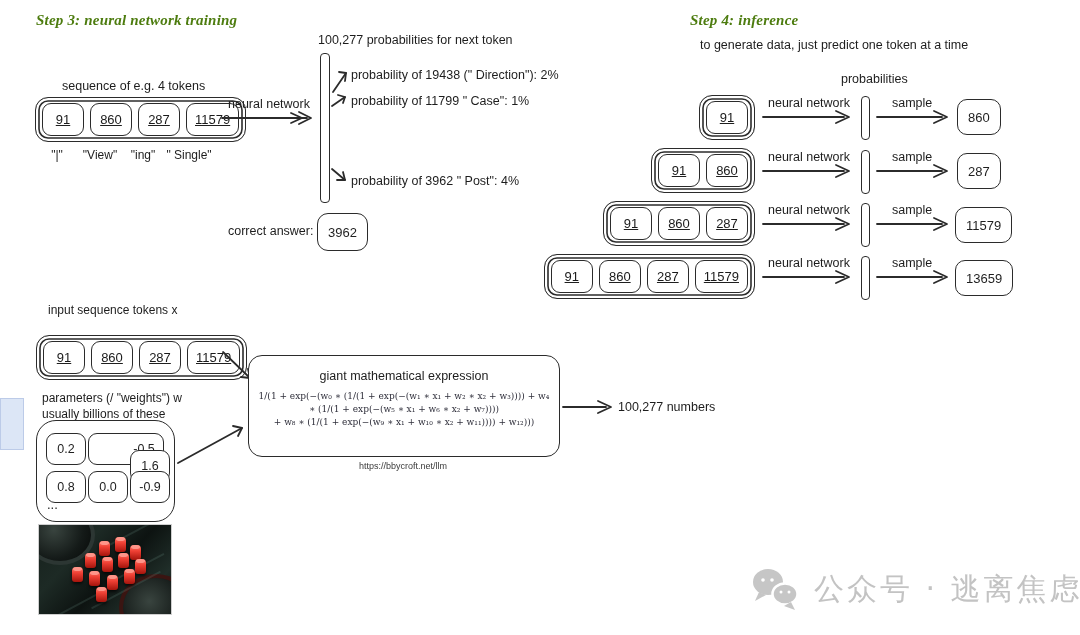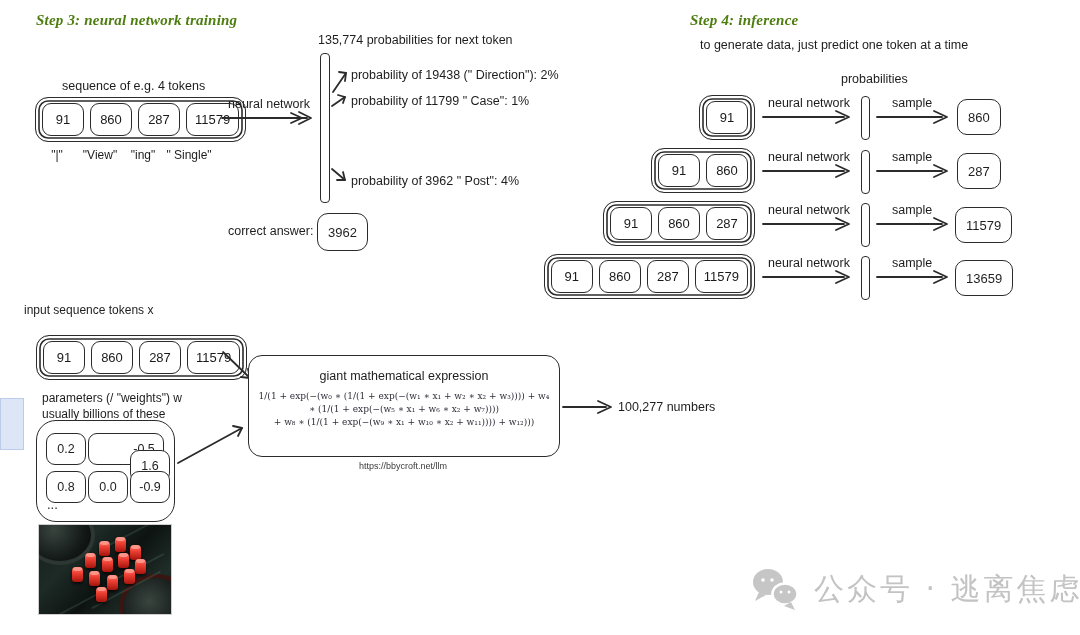--- a/index.html
+++ b/index.html
@@ -4,21 +4,21 @@
 <style>
   html,body{margin:0;padding:0;background:#fff;}
   .canvas{position:relative;width:1080px;height:635px;background:#ffffff;overflow:hidden;
           font-family:"Liberation Sans",sans-serif;color:#1f1f1f;}
   .hand{font-family:Liberation Serif, serif;font-style:italic;font-weight:700;
         font-size:15px;letter-spacing:.2px;color:#4d7c0f;position:absolute;white-space:nowrap;}
   .lbl{position:absolute;font-size:12.5px;color:#1d1d1d;white-space:nowrap;}
   .lbl-sm{position:absolute;font-size:12px;color:#1d1d1d;white-space:nowrap;}
   .dbox{position:absolute;display:inline-flex;align-items:center;gap:6px;
         border:1.6px solid #2b2b2b;border-radius:13px;background:#fff;padding:5px 6px;
-        box-shadow:inset 0 0 0 2.2px #fff, inset 0 0 0 3.8px #2b2b2b;}
+        box-shadow:inset 0 0 0 2.2px #fff, inset 0 0 0 3.8px #2b2b2b;text-decoration:underline;}
   .tok{display:flex;align-items:center;justify-content:center;height:31px;min-width:24px;
        padding:0 8px;border:1.5px solid #2b2b2b;border-radius:9px;background:#fff;
        font-size:13px;color:#1a1a1a;}
   .rbox{position:absolute;display:flex;align-items:center;justify-content:center;height:34px;
         padding:0 10px;border:1.6px solid #2b2b2b;border-radius:10px;background:#fff;font-size:13px;}
   .vbar{position:absolute;background:#fff;border:1.6px solid #2b2b2b;border-radius:4px;}
   svg.arrow{position:absolute;overflow:visible;}
   svg.arrow line, svg.arrow polyline, svg.arrow path{stroke:#2b2b2b;stroke-width:1.8;fill:none;
         stroke-linecap:round;stroke-linejoin:round;}
   .mathbox{position:absolute;left:248px;top:355px;width:310px;height:100px;background:#fff;
@@ -68,21 +68,21 @@
     <span class="lbl-sm" style="left:189px;top:148px;transform:translateX(-50%);">" Single"</span>
   </div>
 
   <div class="lbl" style="left:228px;top:97px;">neural network</div>
   <svg class="arrow" style="left:221px;top:110px;" width="96" height="16">
     <line x1="1" y1="8" x2="86" y2="8"></line>
     <polyline points="78,2 90,8 78,14"></polyline>
     <polyline points="70,3 81,8 70,13"></polyline>
   </svg>
 
-  <div class="lbl" style="left:318px;top:33px;">135,774 probabilities for next token</div>
+  <div class="lbl" style="left:318px;top:33px;">100,277 probabilities for next token</div>
   <div class="vbar" style="left:320px;top:53px;width:8px;height:148px;"></div>
 
   <svg class="arrow" style="left:332px;top:68px;" width="18" height="26">
     <line x1="1" y1="24" x2="14" y2="5"></line>
     <polyline points="7,4 14,5 13,13"></polyline>
   </svg>
   <svg class="arrow" style="left:331px;top:93px;" width="18" height="15">
     <line x1="1" y1="13" x2="14" y2="4"></line>
     <polyline points="7,2 14,4 12,10"></polyline>
   </svg>
@@ -165,21 +165,21 @@
       <polyline points="74,1 87,7 74,13"></polyline>
   </svg>
   <div class="vbar" style="left:861px;top:256px;width:7px;height:42px;"></div>
   <div class="lbl" style="left:892px;top:256px;">sample</div>
   <svg class="arrow" style="left:876px;top:270px;" width="76" height="14">
     <line x1="1" y1="7" x2="66" y2="7"></line>
       <polyline points="58,1 71,7 58,13"></polyline>
   </svg>
   <div class="rbox" style="left:955px;top:260px;">13659</div>
 
-  <div class="lbl-sm" style="left:24px;top:303px;">input sequence tokens x</div>
+  <div class="lbl-sm" style="left:48px;top:303px;">input sequence tokens x</div>
 
   <div class="dbox" style="left:36px;top:335px;">
     <div class="tok">91</div>
     <div class="tok">860</div>
     <div class="tok">287</div>
     <div class="tok">11579</div>
   </div>
 
   <svg class="arrow" style="left:222px;top:348px;" width="34" height="36">
     <line x1="1" y1="4" x2="28" y2="30"></line>

